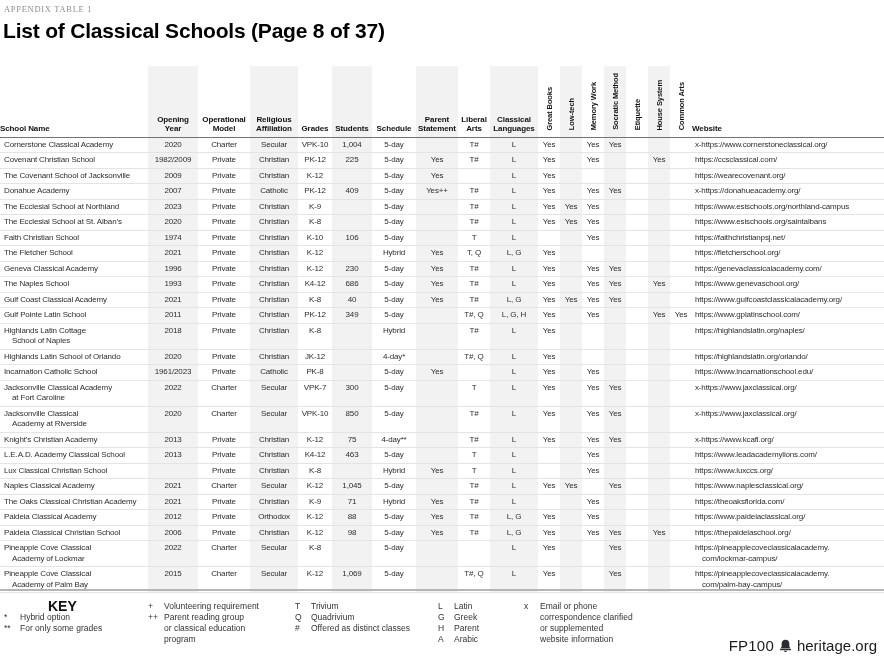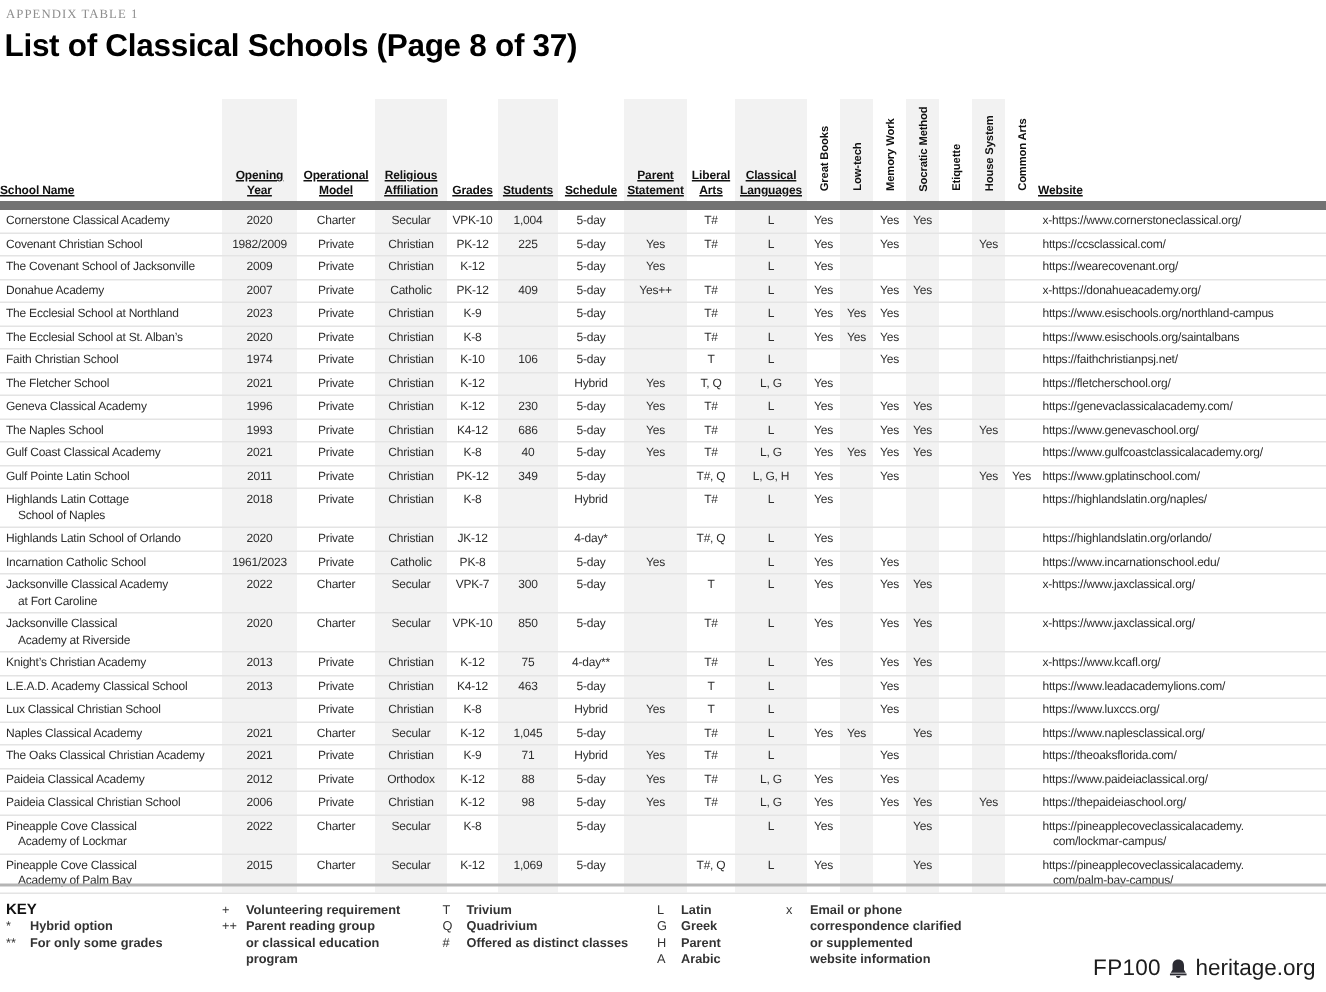--- a/index.html
+++ b/index.html
@@ -6,37 +6,37 @@
   html, body { background: #ffffff; }
   body { font-family: "Liberation Sans", sans-serif; }
   .page { position: relative; width: 884px; height: 661px; background: #fff; overflow: hidden; }
 
   .appendix-label { position: absolute; top: 4px; left: 4px; font-size: 8.5px; letter-spacing: 0.7px; color: #8e8e8e; font-family: Liberation Serif, serif; }
   .page-title { position: absolute; top: 19px; left: 3px; font-size: 21px; font-weight: 700; color: #000; letter-spacing: -0.2px; }
 
   table.schools { position: absolute; top: 66px; left: 0; width: 884px; border-collapse: collapse; table-layout: fixed; }
   col.shaded { background: #f2f2f2; }
   thead th { height: 71px; vertical-align: bottom; font-size: 8px; font-weight: 700; color: #111;
-             line-height: 9.5px; padding: 0 1px 3px; border-bottom: 6px solid #737373; text-align: center; letter-spacing: -0.1px; text-decoration: underline; }
+             line-height: 9.5px; padding: 0 1px 3px; border-bottom: 1px solid #737373; text-align: center; letter-spacing: -0.1px; }
   thead th.left { text-align: left; padding-left: 0; }
   thead th .rot { display: inline-block; writing-mode: vertical-rl; transform: rotate(180deg);
                   white-space: nowrap; font-size: 7.5px; line-height: 9px; padding-top: 1px; }
   tbody td { font-size: 8px; color: #2d2d2d; line-height: 10.5px; padding: 2px 2px;
              vertical-align: top; text-align: center; border-bottom: 1px solid #e4e4e4; letter-spacing: -0.15px; }
   tbody td.left { text-align: left; }
   tbody td.name { padding-left: 12px; text-indent: -8px; white-space: pre-line; }
   tbody td.site { padding-left: 10px; text-indent: -7px; white-space: pre-line; word-break: break-all; }
 
   .key-divider { position: absolute; top: 589px; left: 0; width: 884px; height: 2px; background: #b5b5b5; }
   .key-section { position: absolute; top: 601px; left: 4px; display: flex; }
   .key-col { flex: 0 0 auto; }
-  .key-heading { font-size: 10px; font-weight: 700; color: #111; line-height: 11px; }
+  .key-heading { font-size: 14px; font-weight: 700; color: #111; line-height: 11px; margin-left: 44px; }
   .key-entry { display: flex; font-size: 8.5px; color: #333; line-height: 11px; }
   .key-symbol { flex: 0 0 16px; }
-  .key-text { white-space: pre-line; font-weight: bold; }
+  .key-text { white-space: pre-line; }
 
   .page-footer { position: absolute; right: 7px; bottom: 7px; display: flex; align-items: center; font-size: 15px; color: #1c1c1c; }
   .page-footer .code { letter-spacing: 0.2px; }
   .bell { display: inline-block; width: 13px; height: 13px; margin: 0 5px; }
   .bell svg { display: block; width: 13px; height: 13px; fill: #2b2b33; }
 </style>
 </head>
 <body>
 
 <div class="page">

